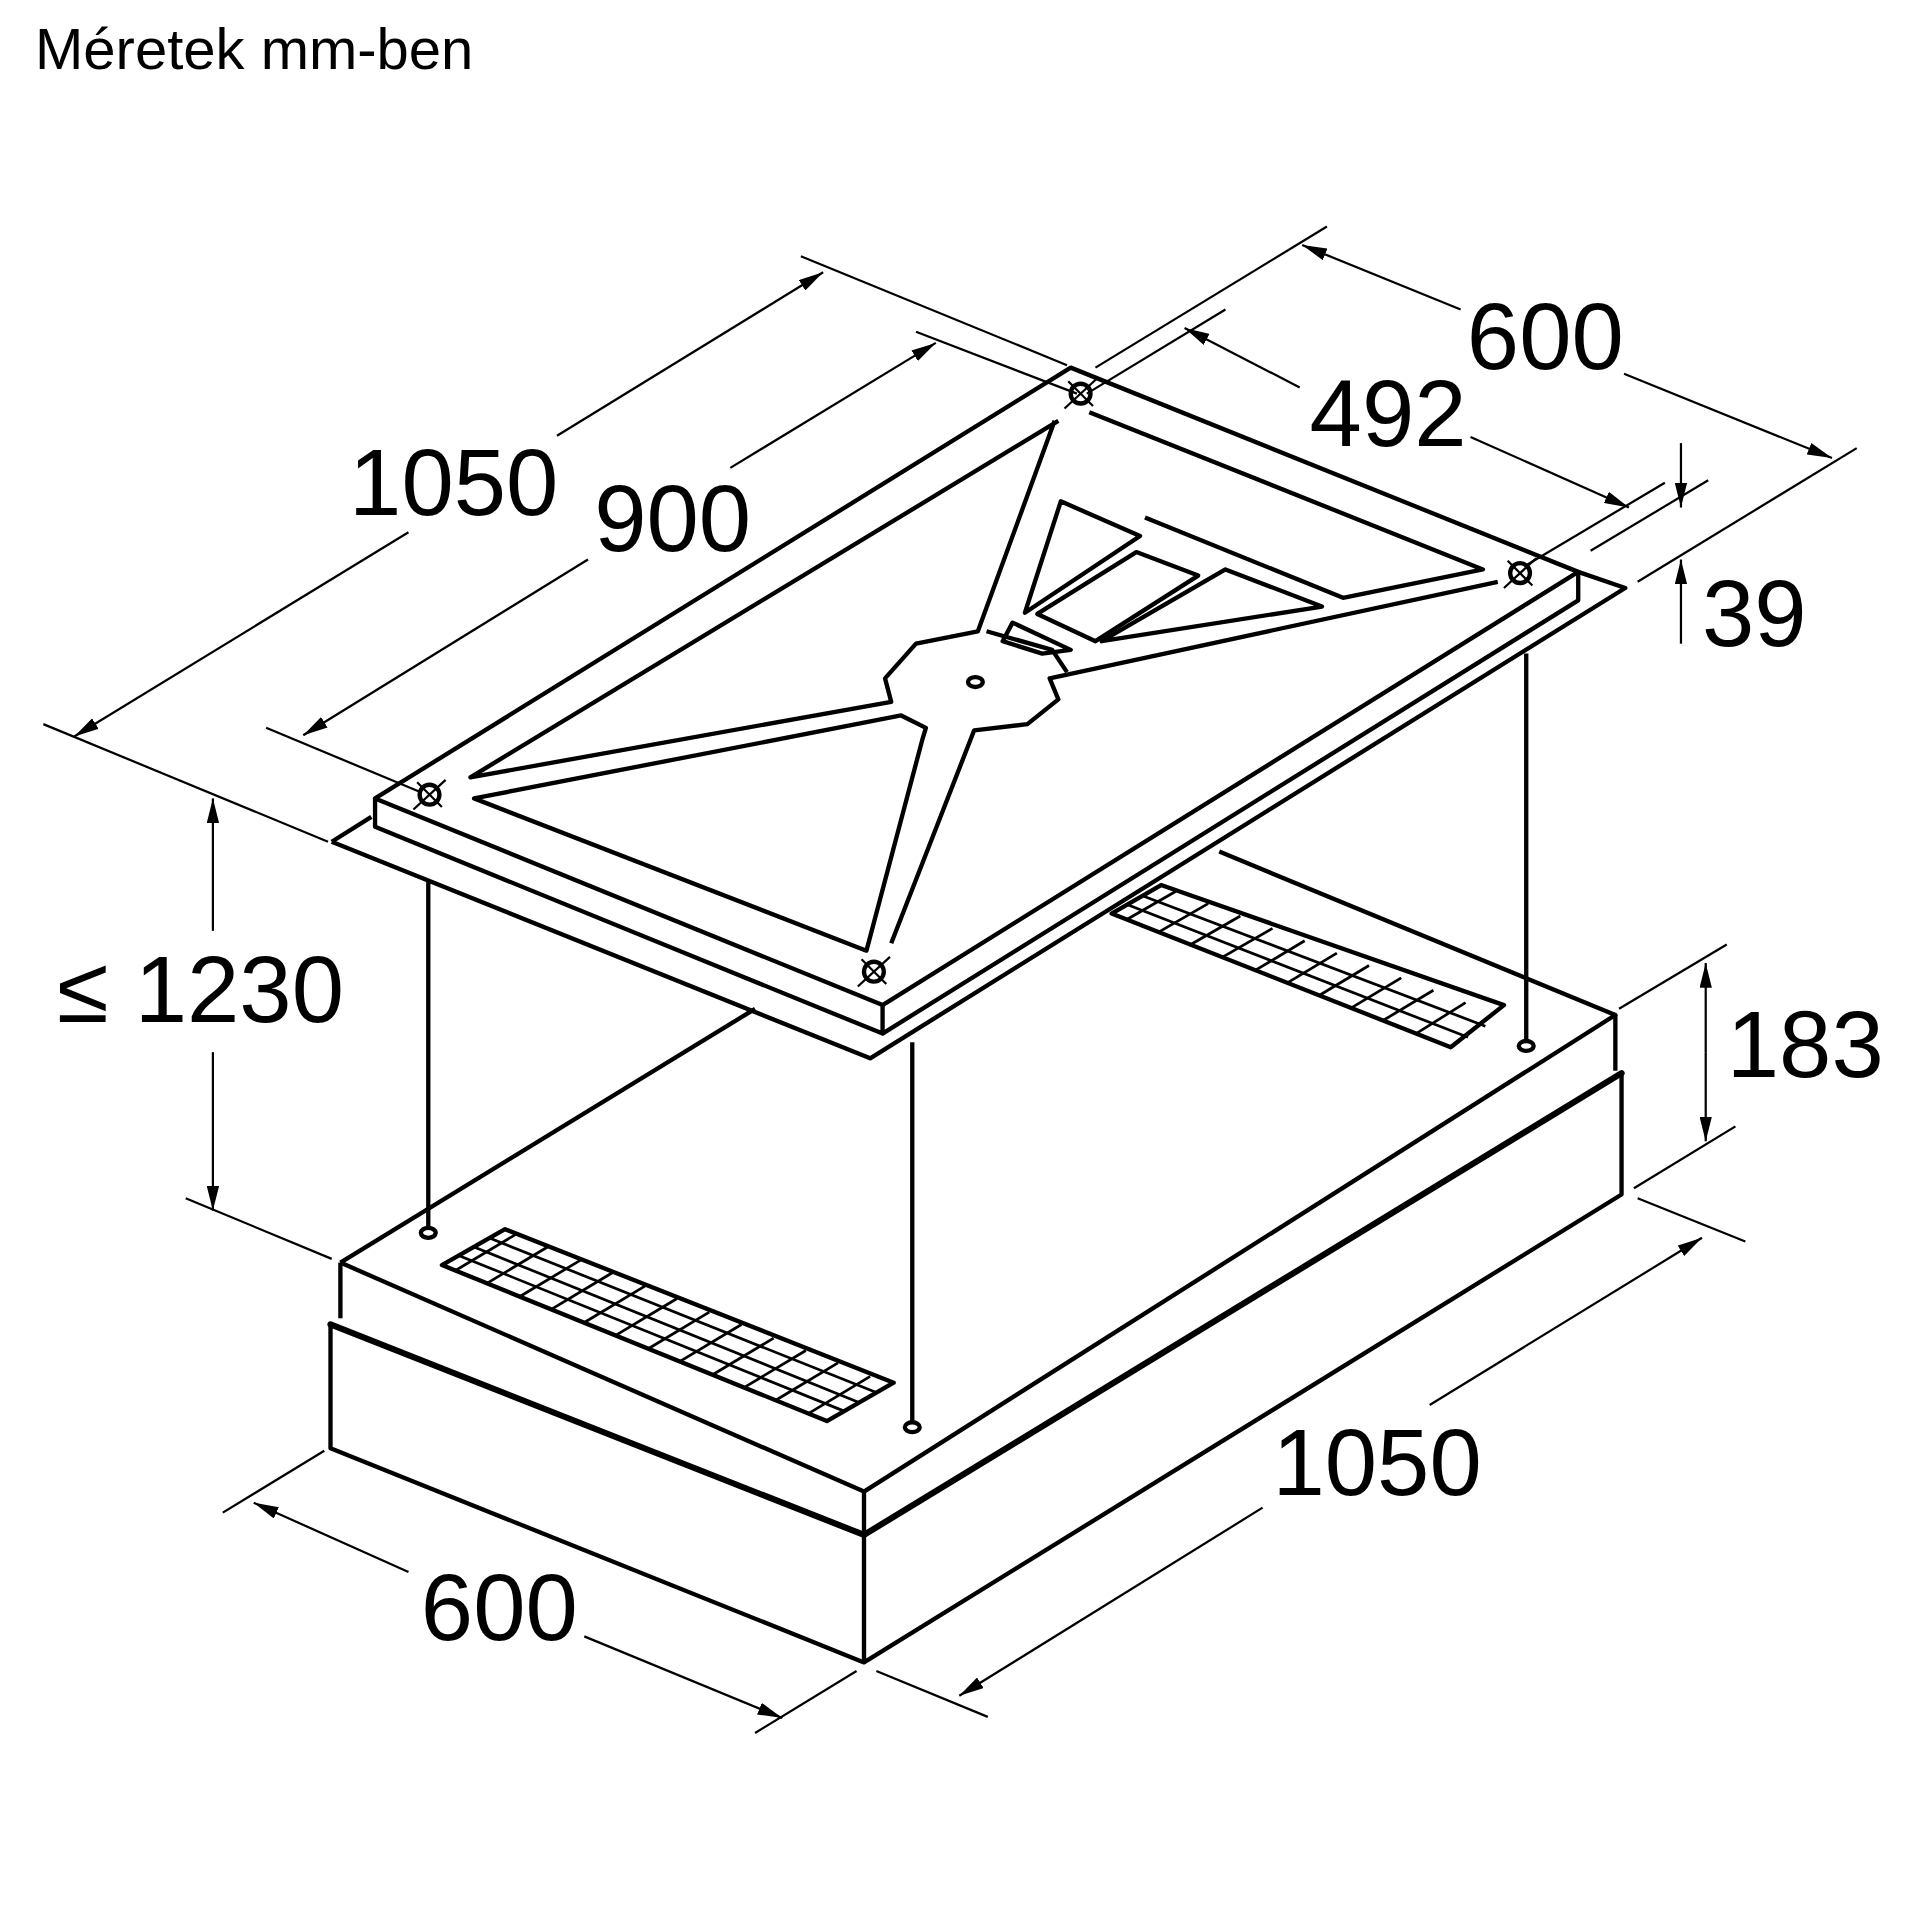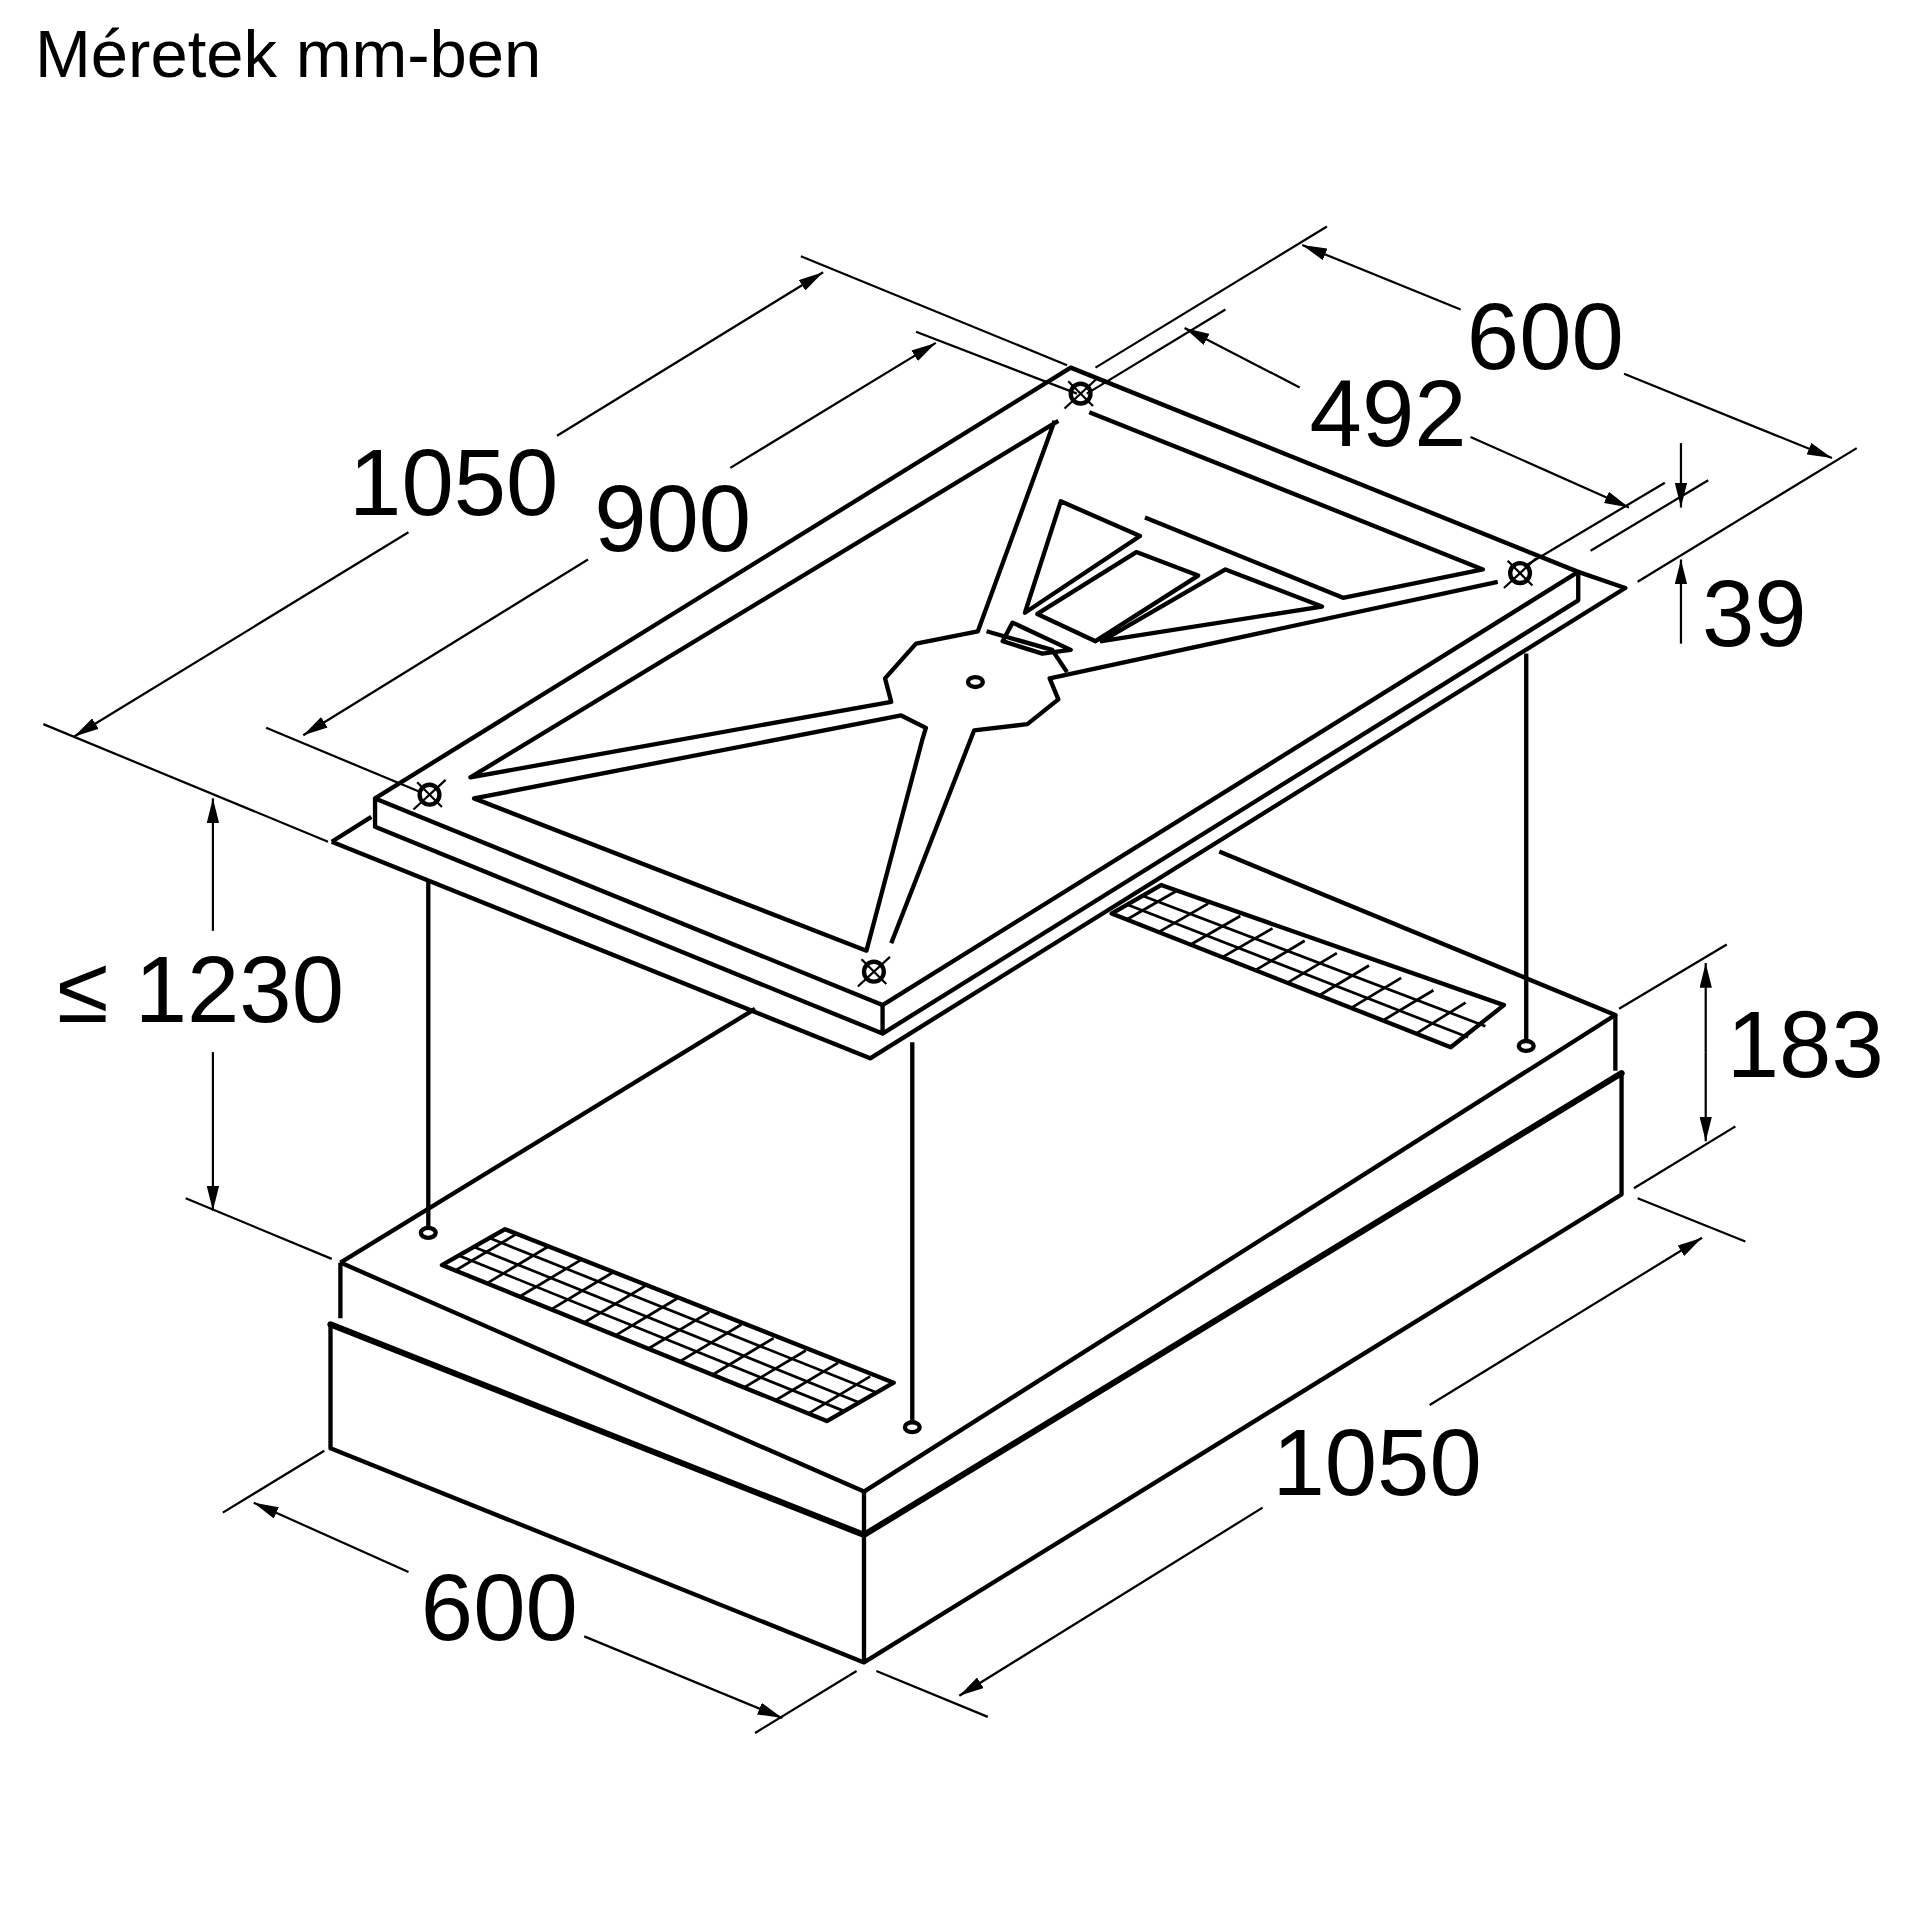--- a/index.html
+++ b/index.html
@@ -1,20 +1,20 @@
 <!DOCTYPE html>
 <html><head>
   <meta charset="utf-8">
   <style>
     html, body { margin: 0; padding: 0; background: #ffffff; }
     body { width: 1931px; height: 1931px; overflow: hidden; position: relative; font-family: "Liberation Sans", sans-serif; }
     .title {
       position: absolute; left: 35px; top: 17.4px;
       font-family: "Liberation Sans", sans-serif;
-      font-size: 67px; color: #000; line-height: 1.1; letter-spacing: 0;
+      font-size: 58px; color: #000; line-height: 1.1; letter-spacing: 0;
     }
     svg.drawing { position: absolute; left: 0; top: 0; width: 1931px; height: 1931px; }
     .thick { stroke: #000; stroke-width: 5; fill: none; stroke-linejoin: round; stroke-linecap: round; }
     .mid { stroke: #000; stroke-width: 3.5; fill: none; stroke-linejoin: round; }
     .thin { stroke: #000; stroke-width: 1.8; fill: none; }
     .grid { stroke: #000; stroke-width: 2.2; fill: none; }
     .arrow { fill: #000; stroke: none; }
     .dimtext { font-family: "Liberation Sans", sans-serif; font-size: 76px; fill: #000; }
   </style>
 </head>

